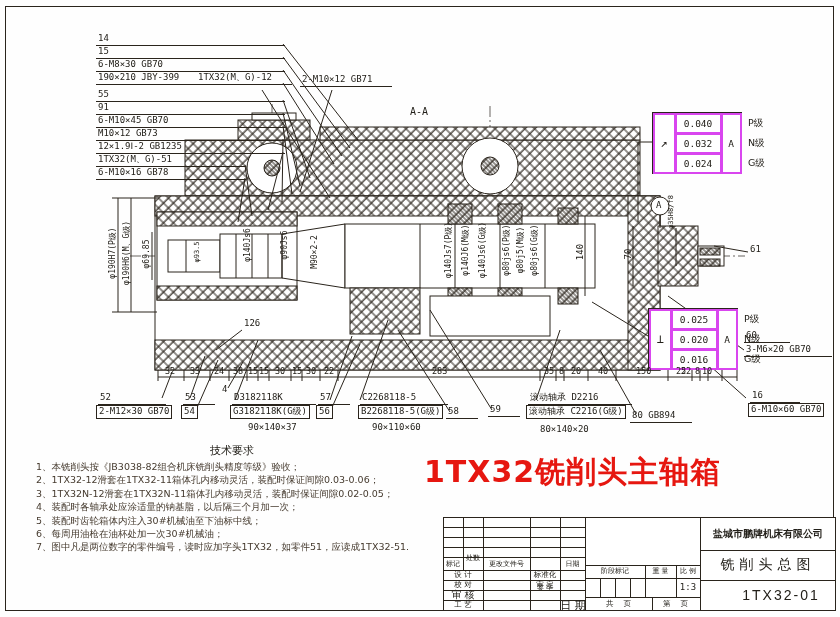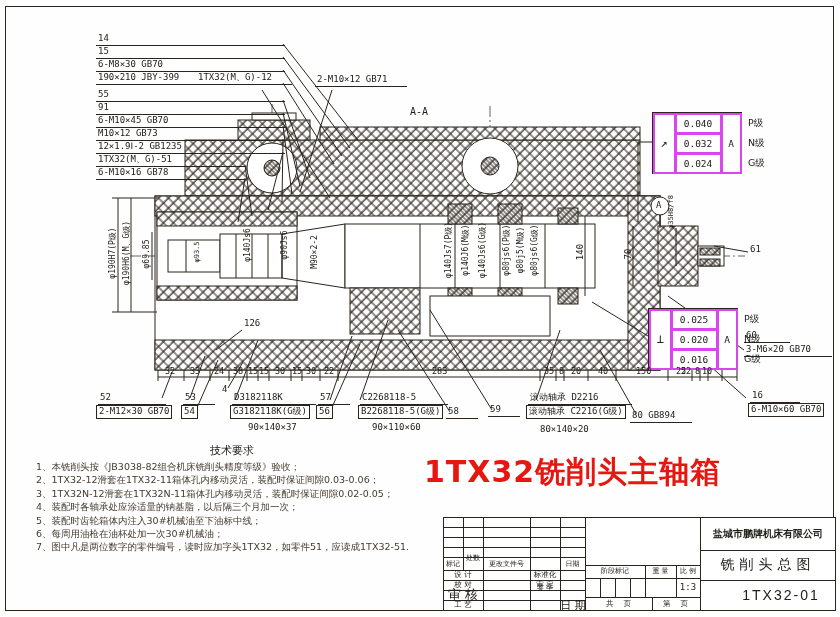--- a/index.html
+++ b/index.html
@@ -182,21 +182,21 @@
   <div class="co" style="left:96px;top:72px;width:185px;">190×210 JBY-399</div>
   <div class="co" style="left:96px;top:89px;width:185px;">55</div>
   <div class="co" style="left:96px;top:102px;width:185px;">91</div>
   <div class="co" style="left:96px;top:115px;width:185px;">6-M10×45 GB70</div>
   <div class="co" style="left:96px;top:128px;width:185px;">M10×12 GB73</div>
   <div class="co" style="left:96px;top:141px;width:185px;">12×1.9Ⅰ-2 GB1235</div>
   <div class="co" style="left:96px;top:154px;width:146px;">1TX32(M、G)-51</div>
   <div class="co" style="left:96px;top:167px;width:146px;">6-M10×16 GB78</div>
 
   <div class="co" style="left:196px;top:72px;width:92px;">1TX32(M、G)-12</div>
-  <div class="co" style="left:300px;top:74px;width:88px;margin-left:15px;">2-M10×12 GB71</div>
+  <div class="co" style="left:300px;top:74px;width:88px;">2-M10×12 GB71</div>
   <div class="tx" style="left:410px;top:106px;font-size:10px;">A-A</div>
 
   <div class="tf" style="left:652px;top:112px;">
     <span class="sym">↗</span>
     <span>0.040</span>
     <span class="dat" style="grid-column:3;">A</span>
     <span style="grid-column:2;">0.032</span>
     <span style="grid-column:2;">0.024</span>
   </div>
   <div class="gr" style="left:748px;top:117px;">P级</div>
@@ -321,21 +321,21 @@
     <div class="tbt" style="left:530px;top:582px;width:30px;height:12px;font-size:7px;">签 字</div>
     <div class="tbt" style="left:560px;top:558px;width:25px;height:12px;font-size:7px;">日期</div>
 
     <div class="tbl" style="left:443px;top:580px;width:142px;height:1px;"></div>
     <div class="tbl" style="left:443px;top:590px;width:142px;height:1px;"></div>
     <div class="tbl" style="left:443px;top:600px;width:142px;height:1px;"></div>
     <div class="tbt" style="left:443px;top:570px;width:40px;height:10px;font-size:7.5px;">设 计</div>
     <div class="tbt" style="left:530px;top:570px;width:30px;height:10px;font-size:7.5px;">标准化</div>
     <div class="tbt" style="left:443px;top:580px;width:40px;height:10px;font-size:7.5px;">校 对</div>
     <div class="tbt" style="left:530px;top:580px;width:30px;height:10px;font-size:7.5px;">审 定</div>
-    <div class="tbt" style="left:443px;top:590px;width:40px;height:10px;font-size:13px;">审 核</div>
+    <div class="tbt" style="left:443px;top:590px;width:40px;height:10px;font-size:10px;">审 核</div>
     <div class="tbt" style="left:443px;top:600px;width:40px;height:10px;font-size:7.5px;">工 艺</div>
     <div class="tbt" style="left:530px;top:600px;width:30px;height:10px;font-size:11px;margin-left:28px;">日 期</div>
 
     <div class="tbl" style="left:585px;top:565px;width:115px;height:1px;"></div>
     <div class="tbl" style="left:585px;top:578px;width:115px;height:1px;"></div>
     <div class="tbl" style="left:585px;top:597px;width:115px;height:1px;"></div>
     <div class="tbl" style="left:645px;top:565px;width:1px;height:32px;"></div>
     <div class="tbl" style="left:676px;top:565px;width:1px;height:32px;"></div>
     <div class="tbl" style="left:600px;top:578px;width:1px;height:19px;"></div>
     <div class="tbl" style="left:615px;top:578px;width:1px;height:19px;"></div>

